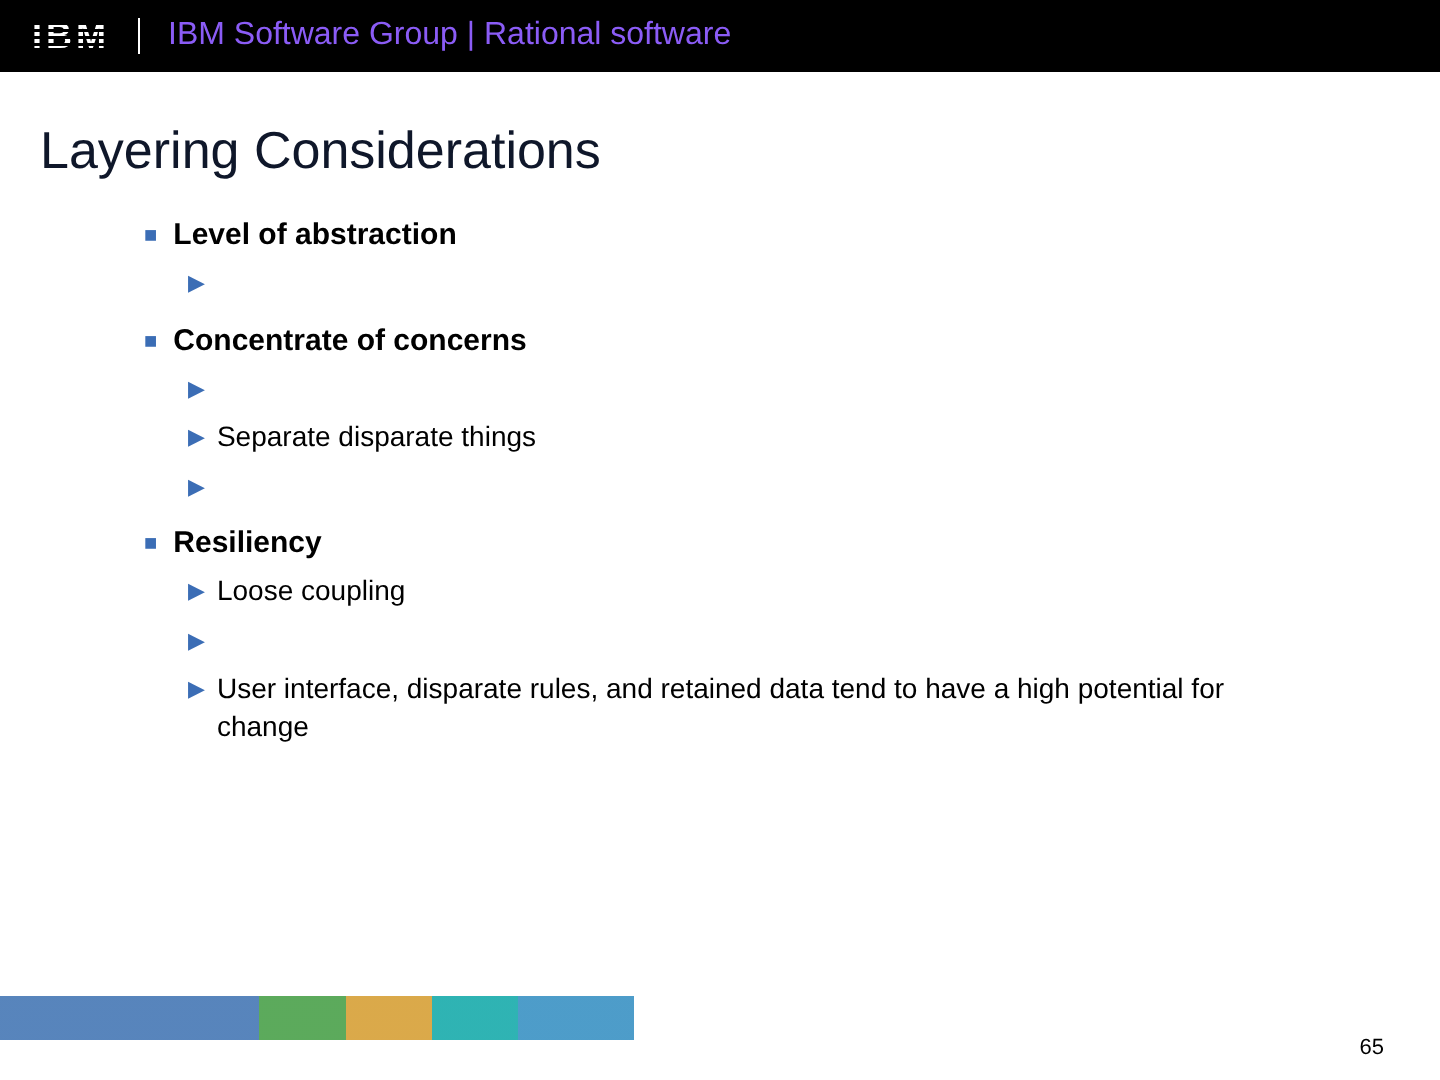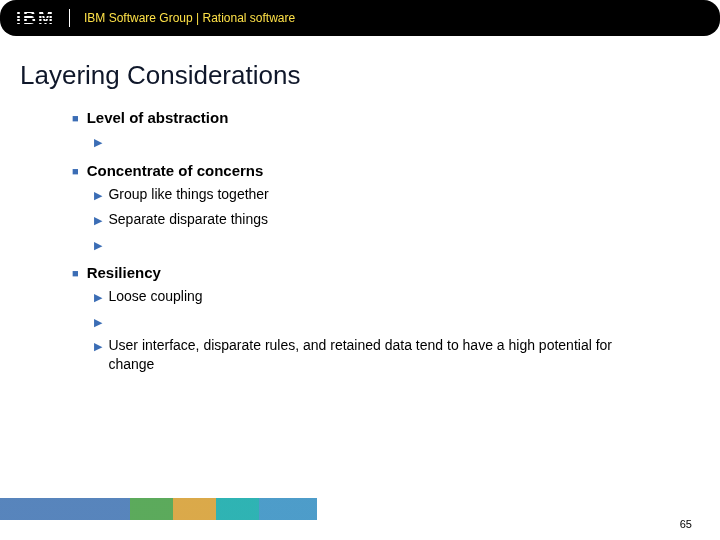--- a/index.html
+++ b/index.html
@@ -12,21 +12,20 @@
     overflow: hidden;
     position: relative;
   }
   .header-bar {
     background: #000;
     height: 36px;
     display: flex;
     align-items: center;
     padding-left: 16px;
     gap: 14px;
-    border-radius: 16px;
   }
   .logo-wrap {
     color: #fff;
     font-weight: 900;
     font-size: 18px;
     letter-spacing: 2px;
     font-family: "Arial Black", Arial, sans-serif;
     background: repeating-linear-gradient(
       to bottom,
       #fff 0px, #fff 2px,
@@ -36,22 +35,22 @@
     background-clip: text;
     color: transparent;
     line-height: 1;
   }
   .header-divider {
     width: 1px;
     height: 18px;
     background: #fff;
   }
   .header-text {
-    color: #fde047;
-    font-size: 12px;
+    color: #8b5cf6;
+    font-size: 16px;
   }
   .slide-title {
     color: #0f172a;
     font-size: 26px;
     font-weight: 400;
     margin: 24px 0 18px 20px;
   }
   .content {
     margin-left: 72px;
     width: 560px;
@@ -144,21 +143,20 @@
     </div>
   </div>
 
   <div class="heading">
     <span class="bullet">■</span>
     <span>Concentrate of concerns</span>
   </div>
   <div class="sub-list">
     <div class="sub-item">
       <span class="tri">▶</span>
-      <span>Group like things together</span>
     </div>
     <div class="sub-item">
       <span class="tri">▶</span>
       <span>Separate disparate things</span>
     </div>
     <div class="sub-item">
       <span class="tri">▶</span>
     </div>
   </div>
 

